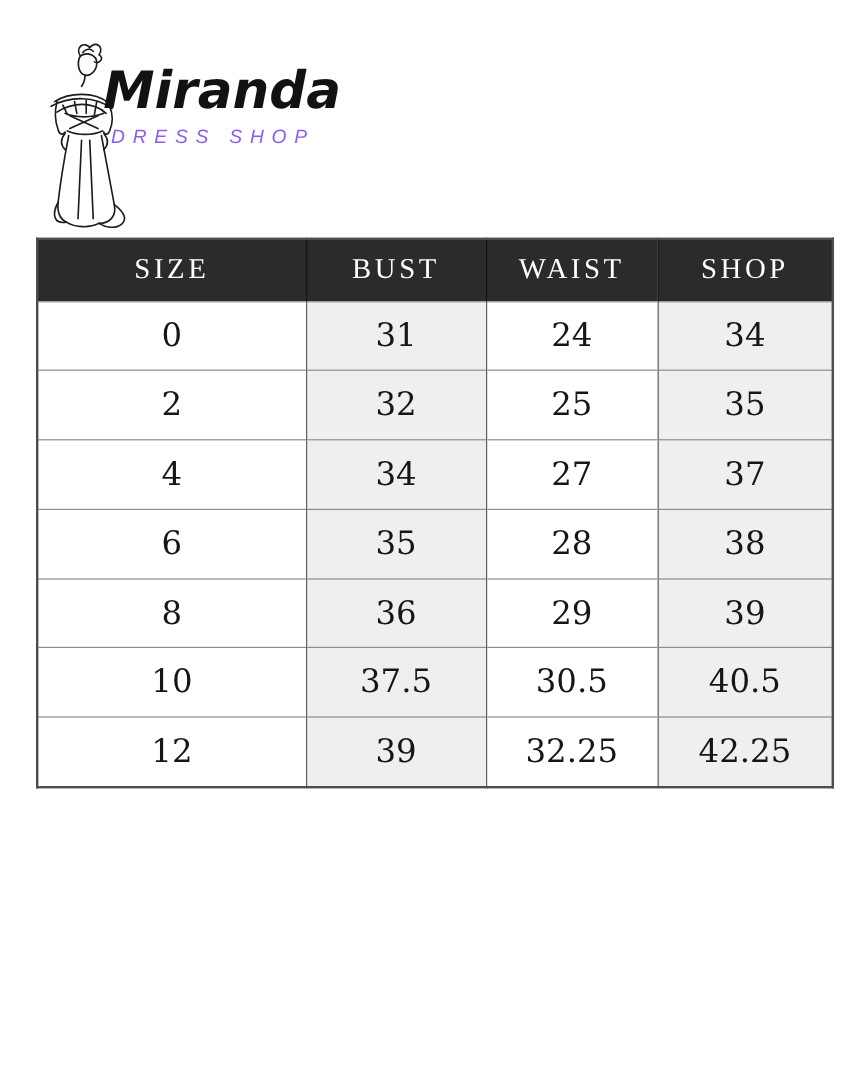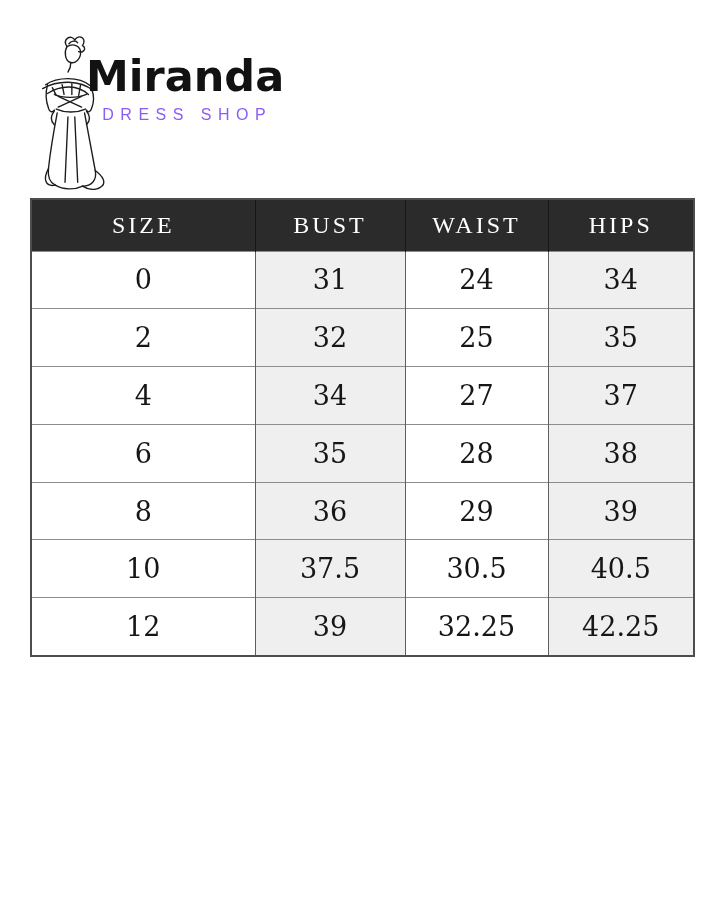--- a/index.html
+++ b/index.html
@@ -13,21 +13,21 @@
     font-family:"Liberation Sans", sans-serif;
   }
 
   
   .logo-sketch {
     position:absolute; left:20px; top:34px;
     width:92px; height:156px;
   }
   .brand-block {
     position:absolute; left:86px; top:54px; width:196px;
-    text-align:center;
+    font-style:italic;
   }
   .brand-name {
     font-family:"DejaVu Sans", sans-serif;
     font-weight:700;
     font-size:43px;
     line-height:1.05;
     color:#121212;
   }
   .brand-tagline {
     margin-top:7px;
@@ -142,21 +142,21 @@
       <col style="width:224px">
         <col style="width:150px">
         <col style="width:143px">
         <col style="width:146px">
     </colgroup>
     <thead>
       <tr>
         <th>SIZE</th>
         <th>BUST</th>
         <th>WAIST</th>
-        <th>HIPS</th>
+        <th>SHOP</th>
       </tr>
     </thead>
     <tbody>
         <tr>
           <td>0</td>
           <td class="shaded">31</td>
           <td>24</td>
           <td class="shaded">34</td>
         </tr>
         <tr>

